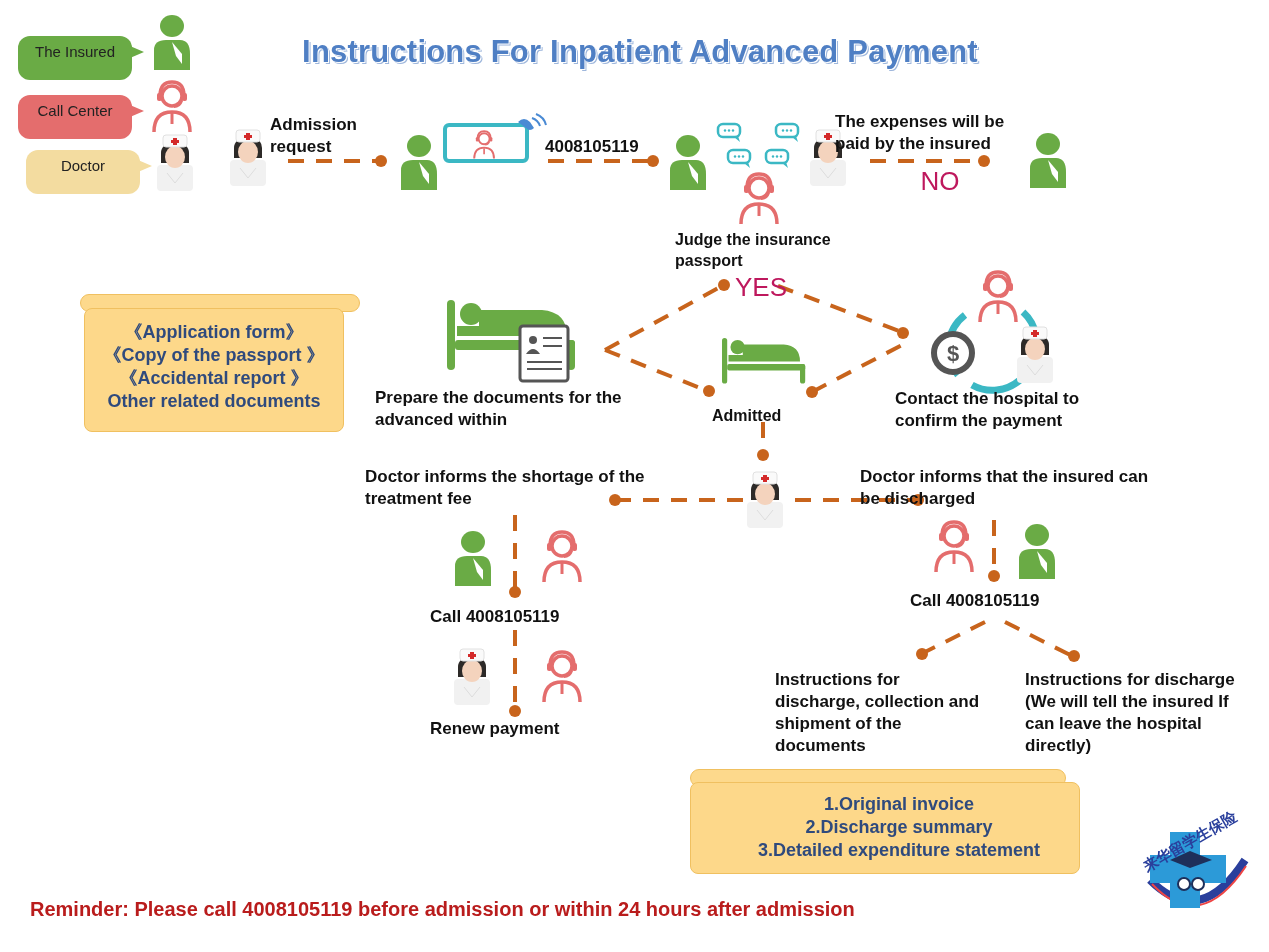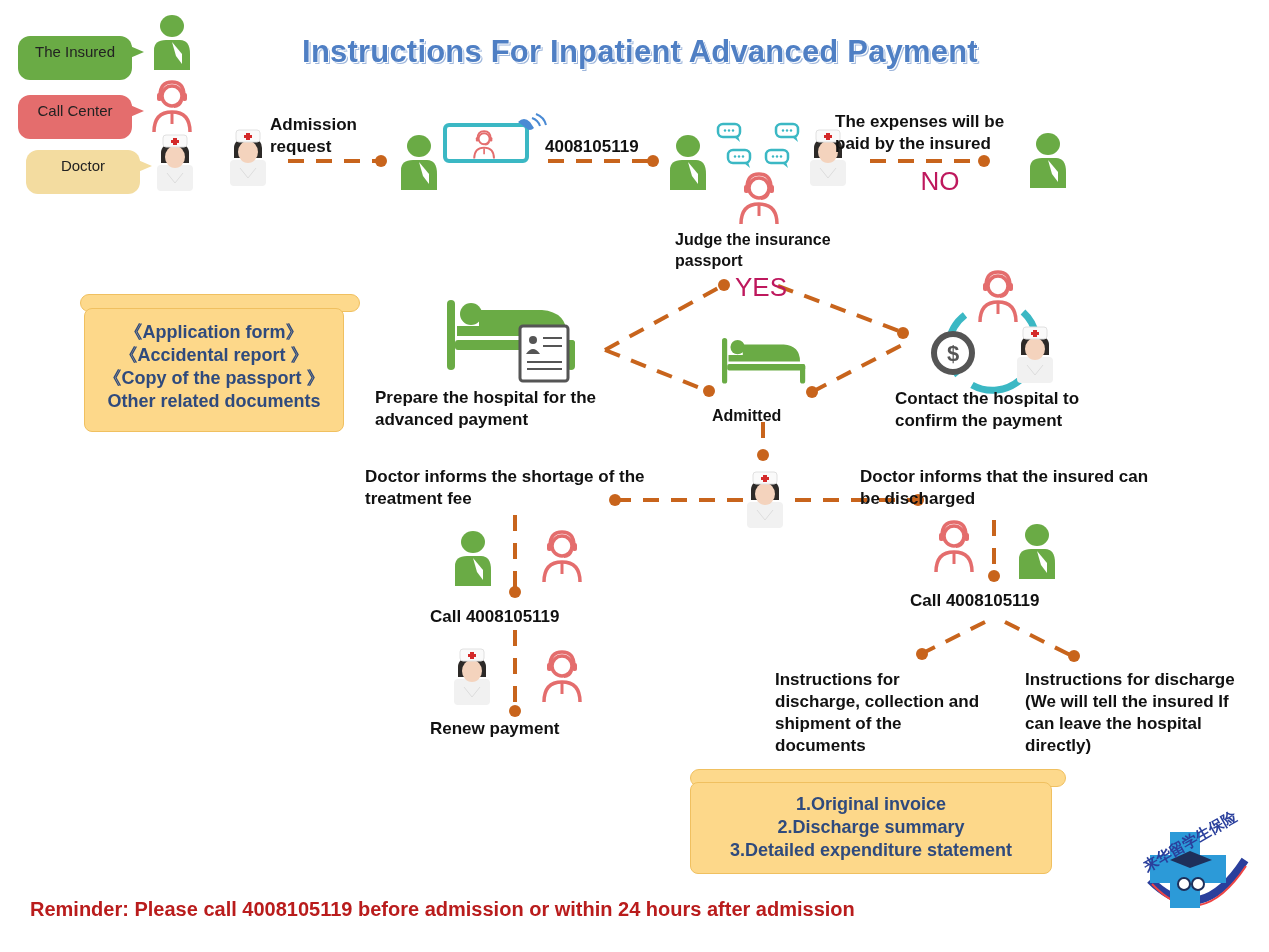--- a/index.html
+++ b/index.html
@@ -192,46 +192,46 @@
 <div class="abs legend-bubble b-red" style="left:18px;top:95px;width:114px;">Call Center</div>
 <div class="abs legend-bubble b-tan" style="left:18px;top:150px;width:114px;">Doctor</div>
 
 <div class="abs lbl" style="left:270px;top:114px;width:130px;">Admission request</div>
 <div class="abs lbl" style="left:545px;top:136px;width:120px;">4008105119</div>
 <div class="abs lbl" style="left:835px;top:111px;width:205px;">The expenses will be paid by the insured</div>
 <div class="abs big" style="left:900px;top:166px;width:80px;text-align:center;">NO</div>
 <div class="abs lbl" style="left:675px;top:229px;width:170px;font-size:16px;line-height:21px;">Judge the insurance passport</div>
 <div class="abs big" style="left:725px;top:272px;width:72px;text-align:center;">YES</div>
 
-<div class="abs lbl" style="left:375px;top:387px;width:270px;">Prepare the hospital for the advanced payment</div>
+<div class="abs lbl" style="left:375px;top:387px;width:270px;">Prepare the documents for the advanced within</div>
 <div class="abs lbl" style="left:712px;top:405px;width:100px;font-size:16px;">Admitted</div>
 <div class="abs lbl" style="left:895px;top:388px;width:230px;">Contact the hospital to confirm the payment</div>
 
 <div class="abs lbl" style="left:365px;top:466px;width:285px;">Doctor informs the shortage of the treatment fee</div>
 <div class="abs lbl" style="left:860px;top:466px;width:310px;">Doctor informs that the insured can be discharged</div>
 
 <div class="abs lbl" style="left:430px;top:606px;width:170px;">Call 4008105119</div>
 <div class="abs lbl" style="left:910px;top:590px;width:170px;">Call 4008105119</div>
 <div class="abs lbl" style="left:430px;top:718px;width:175px;">Renew payment</div>
 
 <div class="abs lbl" style="left:775px;top:669px;width:205px;">Instructions for discharge, collection and shipment of the documents</div>
 <div class="abs lbl" style="left:1025px;top:669px;width:210px;">Instructions for discharge (We will tell the insured If can leave the hospital directly)</div>
 
 <div class="abs scroll-top" style="left:80px;top:294px;width:278px;"></div>
 <div class="abs scroll" style="left:84px;top:308px;width:258px;height:122px;">
   <div class="scroll-text" style="margin-top:12px;">
     <div>《Application form》</div>
+    <div>《Copy of the passport 》</div>
     <div>《Accidental report 》</div>
-    <div>《Copy of the passport 》</div>
     <div>Other related documents</div>
   </div>
 </div>
 
 <div class="abs scroll-top" style="left:690px;top:769px;width:374px;"></div>
-<div class="abs scroll" style="left:690px;top:782px;width:360px;height:90px;">
+<div class="abs scroll" style="left:690px;top:782px;width:360px;height:90px;padding-left:28px;">
   <div class="scroll-text" style="margin-top:10px;">
     <div>1.Original invoice</div>
     <div>2.Discharge summary</div>
     <div>3.Detailed expenditure statement</div>
   </div>
 </div>
 
 <div class="abs" style="left:1140px;top:800px;width:120px;font-size:15px;font-weight:bold;color:#2a3f9c;transform:rotate(-30deg);transform-origin:left top;margin-top:60px;">来华留学生保险</div>
 
 <div class="abs reminder">Reminder: Please call 4008105119 before admission or within 24 hours after admission</div>

